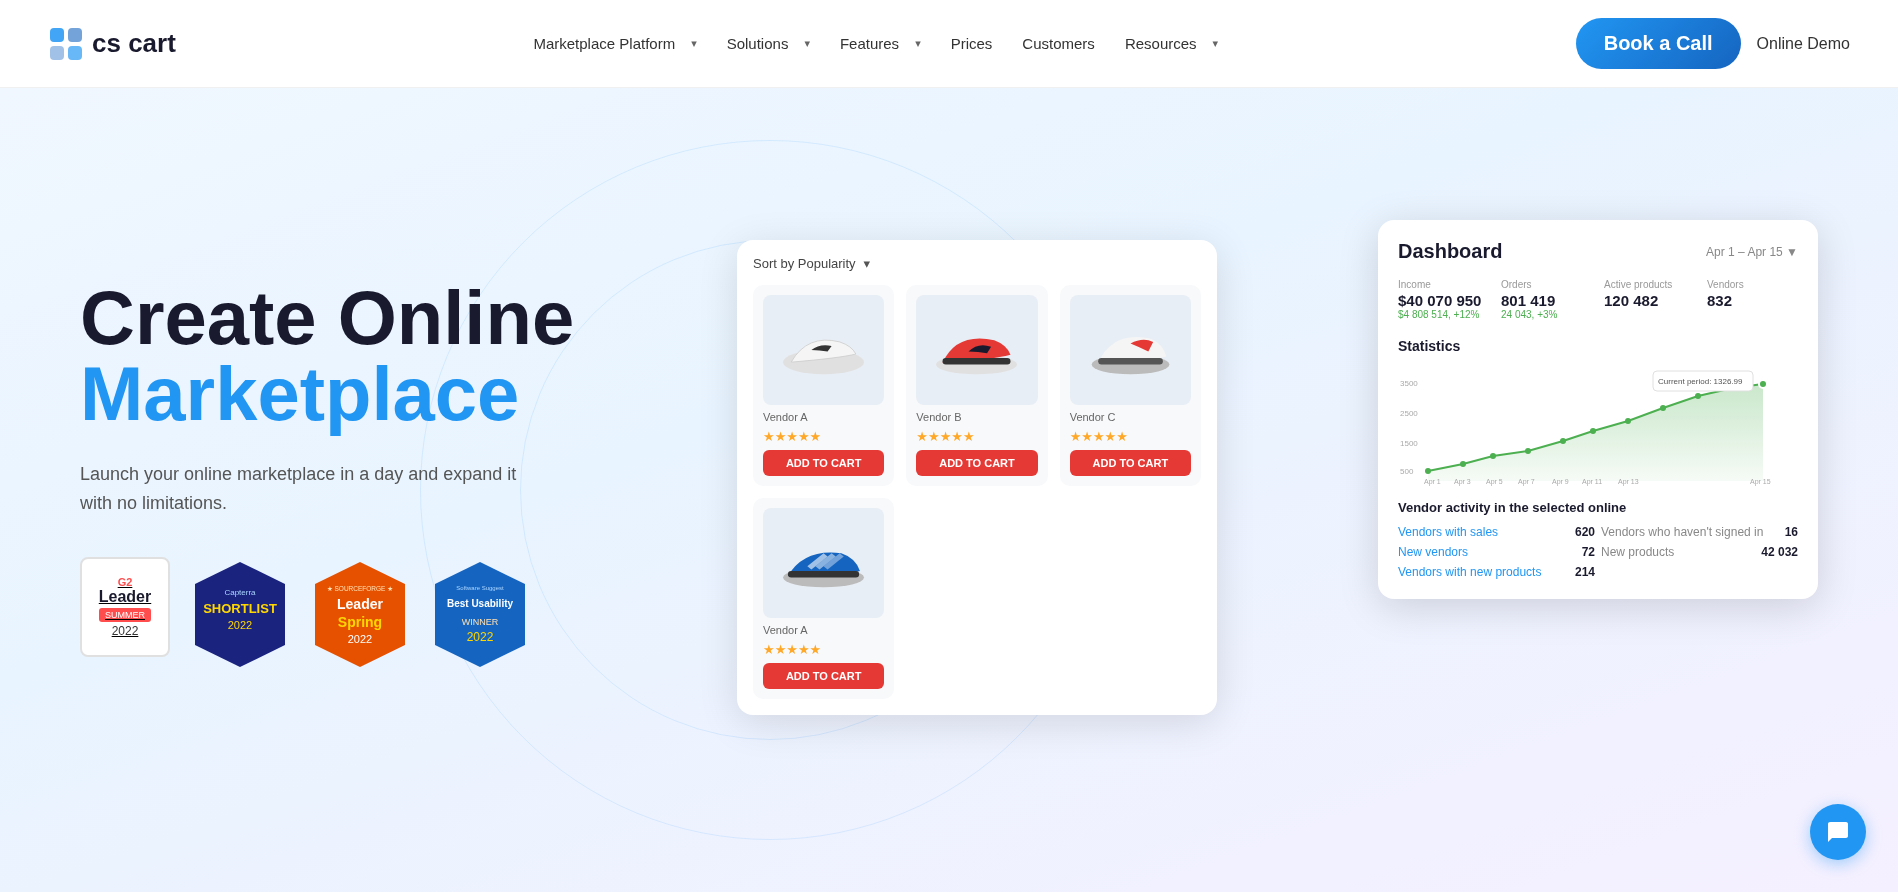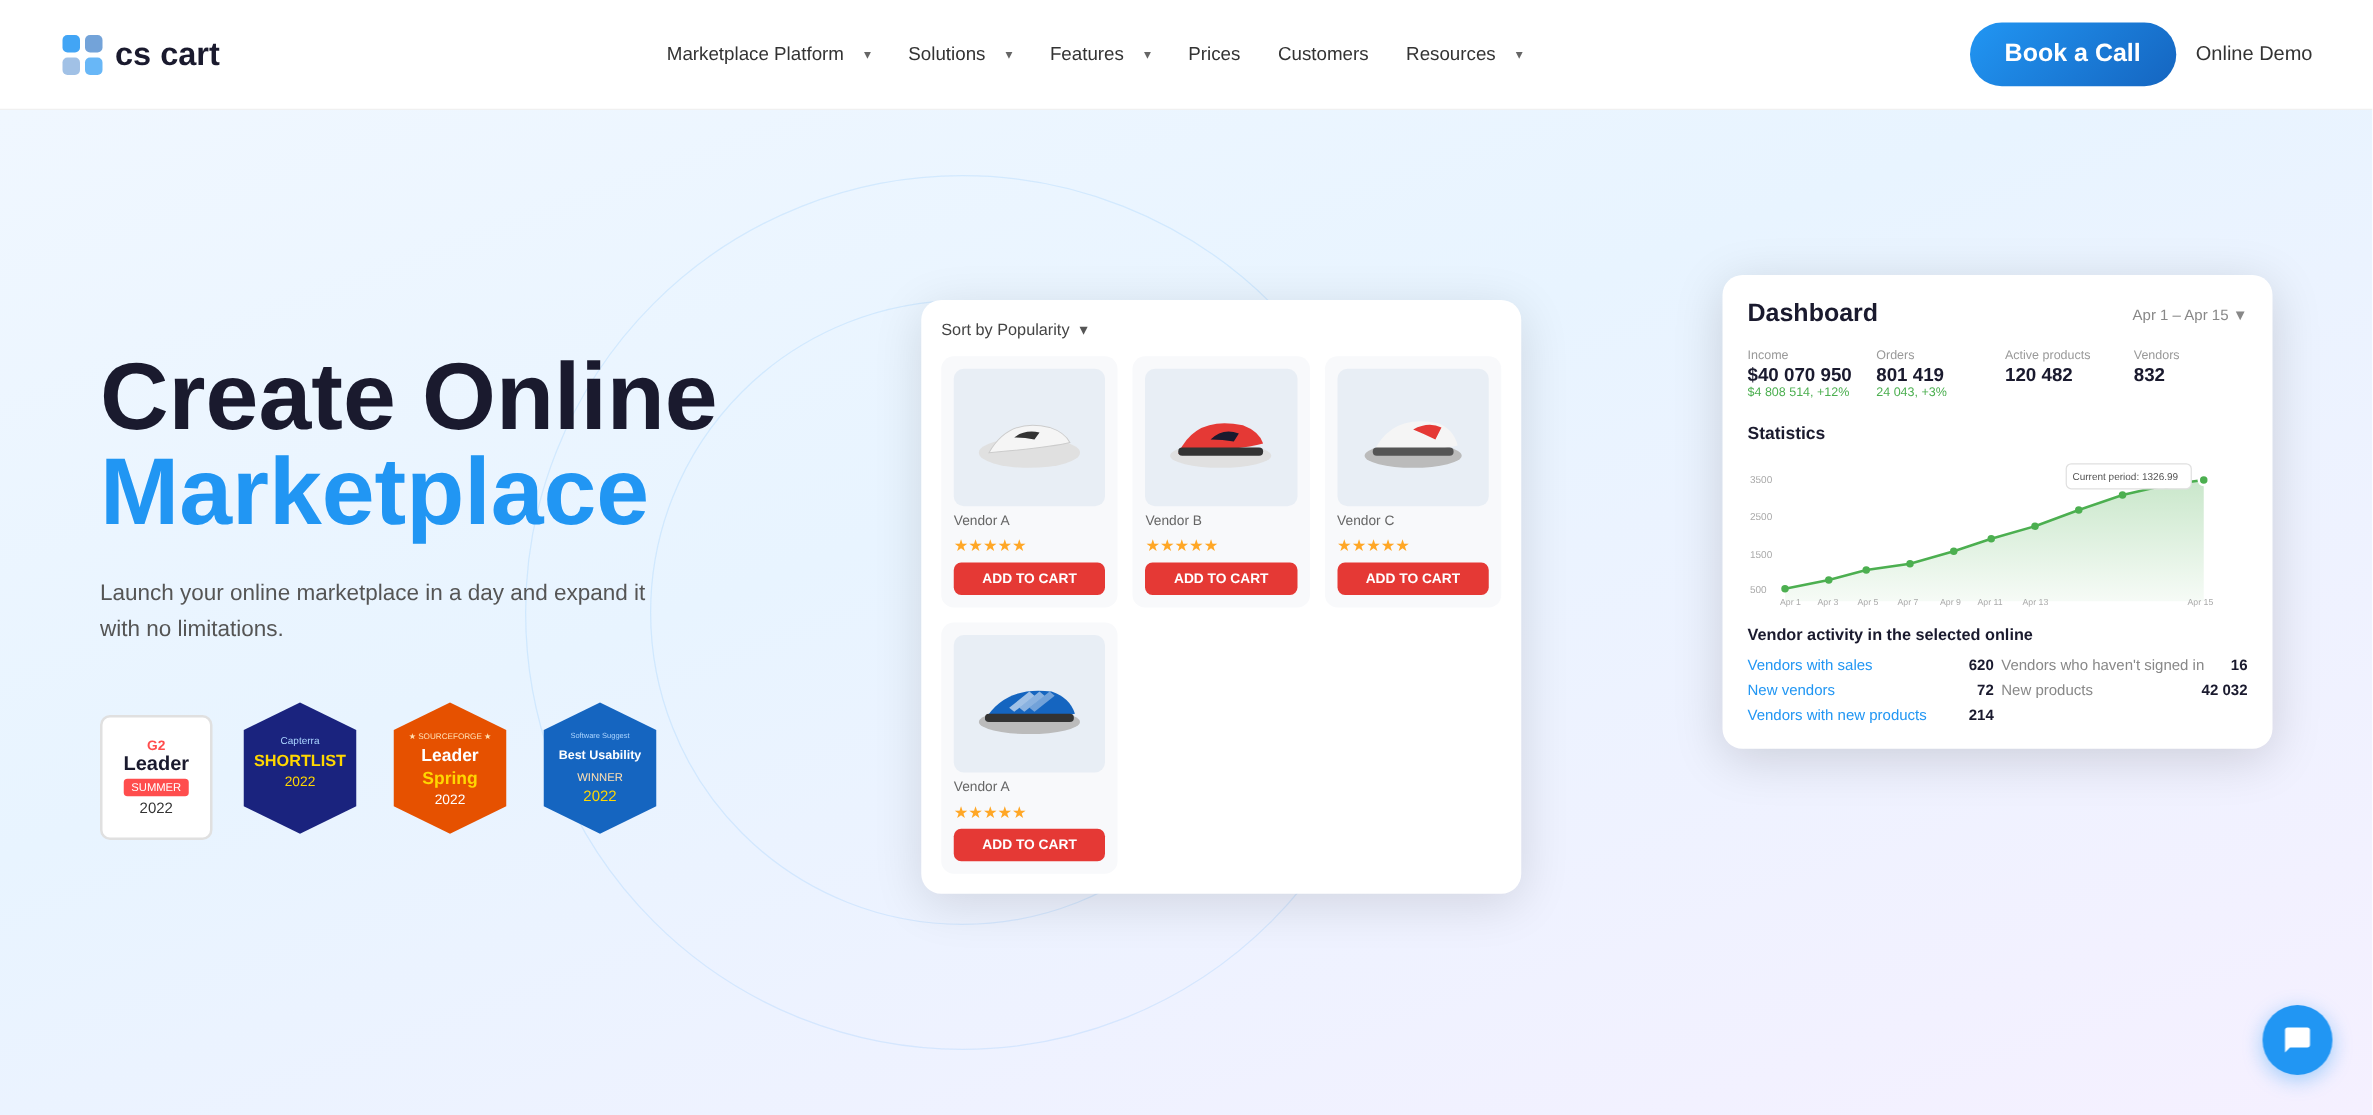--- a/index.html
+++ b/index.html
@@ -39,21 +39,21 @@
       background: linear-gradient(160deg, #f0f7ff 0%, #e8f4ff 40%, #f5f0ff 100%);
       min-height: 804px;
       display: flex; align-items: center; position: relative; overflow: hidden;
       padding: 60px 80px 40px;
       gap: 37px;
     }
     .hero-left { flex: 0 0 580px; z-index: 2; }
     .hero-title-black { font-size: 76px; font-weight: 800; color: #1a1a2e; line-height: 1.0; }
     .hero-title-blue { font-size: 76px; font-weight: 800; color: #2196f3; line-height: 1.0; margin-bottom: 28px; }
     .hero-sub { font-size: 18px; color: #555; line-height: 1.6; margin-bottom: 40px; max-width: 440px; }
-    .badges { display: flex; align-items: flex-end; gap: 20px; margin-bottom: 48px; }
+    .badges { display: flex; align-items: flex-start; gap: 20px; margin-bottom: 48px; text-decoration: underline; }
     .badge-g2 {
       width: 90px; height: 100px;
       background: #fff; border: 2px solid #e0e0e0; border-radius: 8px;
       display: flex; flex-direction: column; align-items: center; justify-content: center;
       font-size: 10px; color: #333; padding: 6px;
     }
     .badge-g2 .g2-top { color: #ff4d4d; font-size: 11px; font-weight: 700; }
     .badge-g2 .g2-leader { font-size: 16px; font-weight: 800; color: #1a1a2e; }
     .badge-g2 .g2-bottom { background: #ff4d4d; color: #fff; font-size: 9px; padding: 2px 6px; border-radius: 3px; margin-top: 2px; }
     .badge-g2 .g2-year { font-size: 12px; color: #333; margin-top: 2px; }

